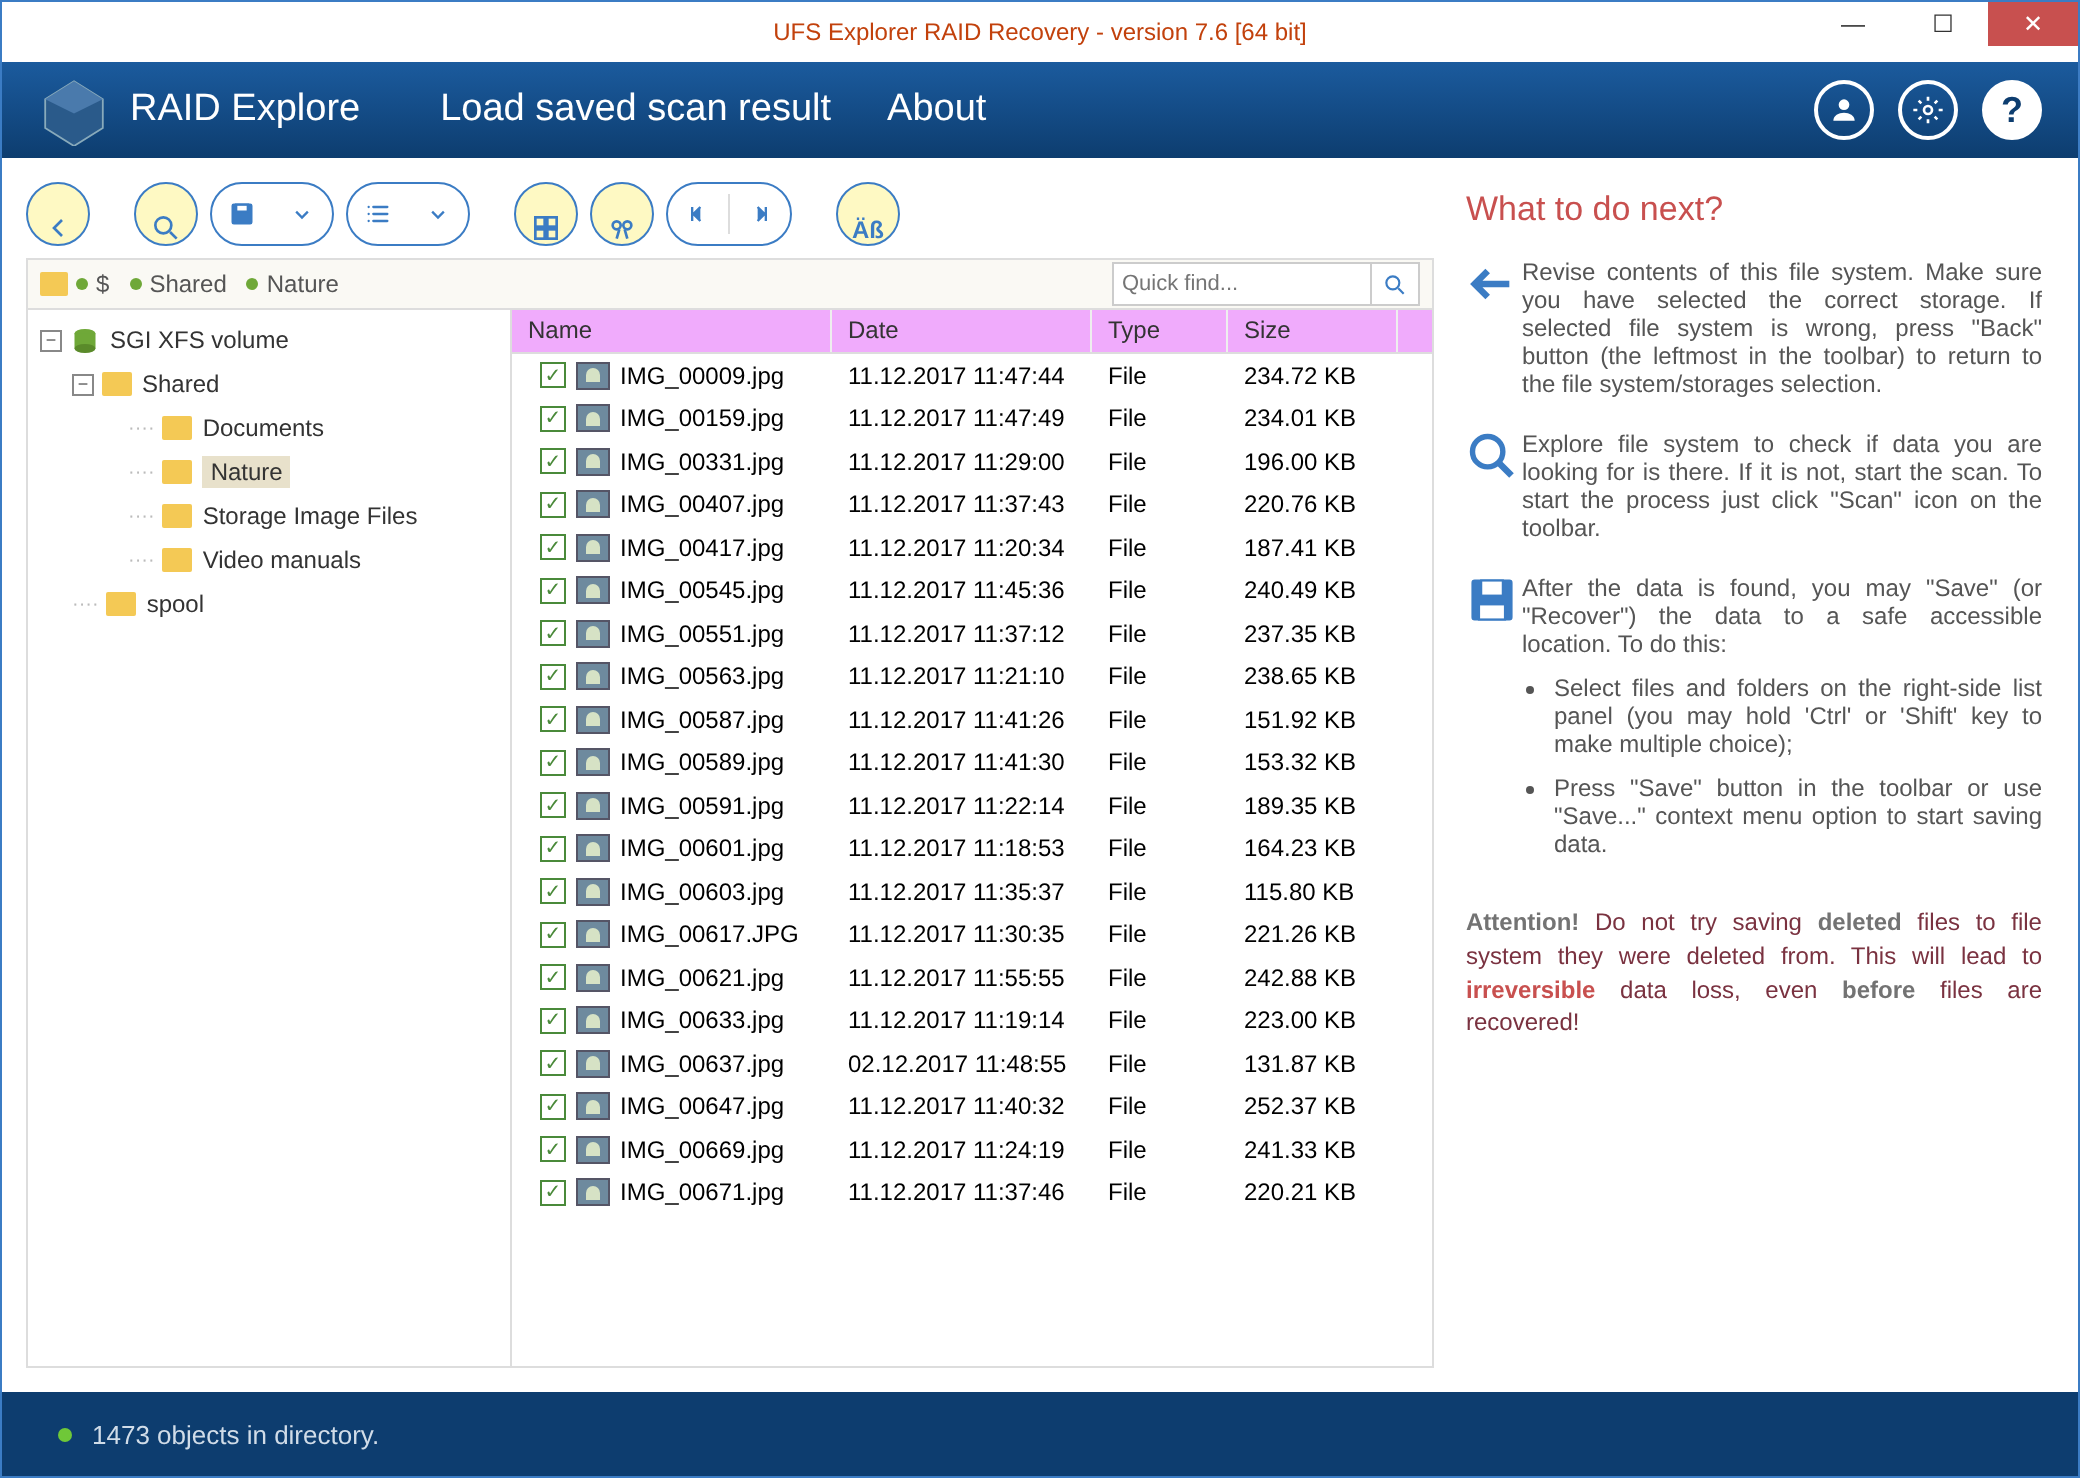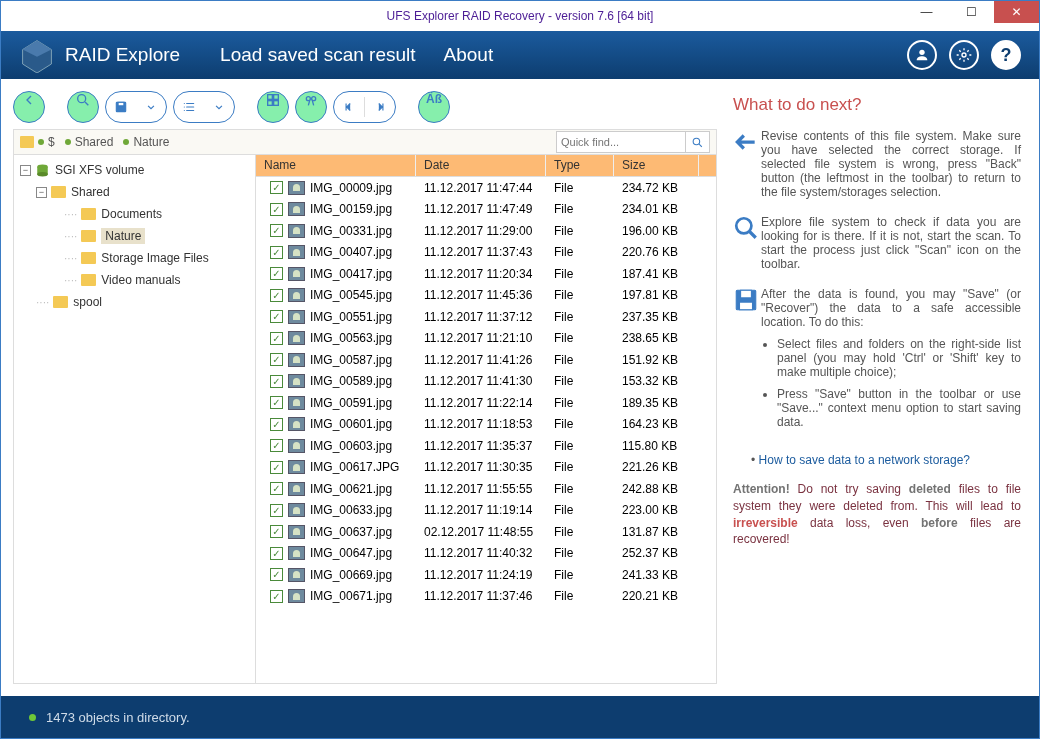--- a/index.html
+++ b/index.html
@@ -1,32 +1,32 @@
 <!DOCTYPE html>
 <html><head>
 <meta charset="utf-8">
 <style>
 *{box-sizing:border-box;margin:0;padding:0;font-family:"Segoe UI",Tahoma,sans-serif}
 body{width:1040px;height:739px;background:#fff;border:1px solid #3b7cc4;display:flex;flex-direction:column;overflow:hidden}
 .titlebar{height:30px;background:#fff;display:flex;align-items:center;justify-content:center;position:relative}
-.titlebar-text{font-size:12px;color:#4c1d95}
+.titlebar-text{font-size:12px;color:#c2410c}
 .winbtns{position:absolute;right:0;top:0;display:flex}
 .winbtn{width:45px;height:22px;display:flex;align-items:center;justify-content:center;font-size:12px;color:#333}
 .winbtn.close{background:#c8504f;color:#fff}
 .menubar{height:48px;background:linear-gradient(#1b5b9e,#0d3d6f);display:flex;align-items:center;padding:0 18px;color:#fff}
 .logo{width:36px;height:36px;margin-right:10px}
 .brand{font-size:19px;font-weight:400;margin-right:40px}
 .menuitem{font-size:19px;margin-right:28px;cursor:pointer}
 .menuright{margin-left:auto;display:flex;gap:12px}
 .circbtn{width:30px;height:30px;border:2px solid #fff;border-radius:50%;display:flex;align-items:center;justify-content:center;cursor:pointer}
 .circbtn svg{width:16px;height:16px;fill:#fff}
 .maincontent{flex:1;display:flex;padding:12px;gap:10px;min-height:0}
 .leftpane{flex:1;display:flex;flex-direction:column;min-height:0}
 .toolbar{display:flex;align-items:center;gap:6px;margin-bottom:6px}
-.tbtn{width:32px;height:32px;border:1.5px solid #3b7cc4;border-radius:50%;background:#86efac;display:flex;align-items:flex-start;justify-content:center;cursor:pointer}
+.tbtn{width:32px;height:32px;border:1.5px solid #3b7cc4;border-radius:50%;background:#fef9c3;display:flex;align-items:flex-end;justify-content:center;cursor:pointer}
 .tbtn svg{width:16px;height:16px;stroke:#3b7cc4;fill:none;stroke-width:2}
 .tbtngrp{display:flex;align-items:center;border:1.5px solid #3b7cc4;border-radius:16px;background:#fff;height:32px}
 .tbtngrp .sub{width:30px;height:30px;display:flex;align-items:center;justify-content:center;cursor:pointer}
 .tbtngrp .sub svg{width:14px;height:14px;stroke:#3b7cc4;fill:none;stroke-width:2}
 .abtn{font-size:12px;font-weight:bold;color:#3b7cc4}
 .breadcrumb{height:26px;background:#faf9f4;border:1px solid #ddd;display:flex;align-items:center;padding:0 6px;gap:10px;font-size:12px;color:#555}
 .bc-item{display:flex;align-items:center;gap:4px}
 .bcfolder{width:14px;height:12px;background:#f4c955;border-radius:1px}
 .dot{width:6px;height:6px;border-radius:50%;background:#6fa838}
 .searchbox{margin-left:auto;display:flex}
@@ -38,21 +38,21 @@
 .tnode{display:flex;align-items:center;height:22px;gap:2px;padding-left:4px}
 .tnode.l1{padding-left:20px}
 .tnode.l2{padding-left:48px}
 .texp{width:11px;height:11px;border:1px solid #888;font-size:9px;line-height:9px;text-align:center;color:#555;margin-right:2px}
 .tdots{color:#bbb;font-size:10px;margin-right:2px}
 .tlbl{margin-left:3px}
 .tlbl.sel{background:#e8e1cb;padding:1px 4px}
 .tfolder{width:15px;height:12px;background:#f4c955;border-radius:1px}
 .tcyl{width:15px;height:15px}
 .filelist{flex:1;display:flex;flex-direction:column;min-height:0}
-.flhead{display:flex;height:22px;border-bottom:1px solid #ddd;font-size:12px;color:#333;background:#fdba74}
+.flhead{display:flex;height:22px;border-bottom:1px solid #ddd;font-size:12px;color:#333;background:#f0abfc}
 .flhead>div{padding:3px 8px;border-right:1px solid #eee}
 .c-name{width:160px}
 .c-date{width:130px}
 .c-type{width:68px}
 .c-size{width:85px;}
 .flbody{flex:1;overflow-y:scroll;font-size:12px}
 .flrow{display:flex;height:21.5px;align-items:center}
 .flrow>div{padding:0 8px}
 .chk{width:13px;height:13px;border:1px solid #4a8a3a;margin-left:6px;display:flex;align-items:center;justify-content:center;color:#4a8a3a;font-size:10px}
 .thumb{width:17px;height:14px;background:#6e8a9e;border:1px solid #556;margin:0 5px;display:flex;align-items:center;justify-content:center}
@@ -316,21 +316,21 @@
               <div class="c-size">187.41 KB</div>
             </div>
             <div class="flrow">
               <div class="c-namecell">
                 <div class="chk">✓</div>
                 <div class="thumb"></div>
                 <span>IMG_00545.jpg</span>
               </div>
               <div class="c-date">11.12.2017 11:45:36</div>
               <div class="c-type">File</div>
-              <div class="c-size">197.81 KB</div>
+              <div class="c-size">240.49 KB</div>
             </div>
             <div class="flrow">
               <div class="c-namecell">
                 <div class="chk">✓</div>
                 <div class="thumb"></div>
                 <span>IMG_00551.jpg</span>
               </div>
               <div class="c-date">11.12.2017 11:37:12</div>
               <div class="c-type">File</div>
               <div class="c-size">237.35 KB</div>
@@ -492,21 +492,20 @@
             <rect x="6" y="14" width="12" height="7" fill="#fff"></rect>
           </svg></div>
       <div>
         <span>After the data is found, you may "Save" (or "Recover") the data to a safe accessible location. To do this:</span>
         <ul>
           <li>Select files and folders on the right-side list panel (you may hold 'Ctrl' or 'Shift' key to make multiple choice);</li>
           <li>Press "Save" button in the toolbar or use "Save..." context menu option to start saving data.</li>
         </ul>
       </div>
     </div>
-    <a class="hplink">How to save data to a network storage?</a>
     <div class="attn"><b>Attention!</b><span> Do not try saving </span><b>deleted</b><span> files to file system they were deleted from. This will lead to </span><b style="color:#c8504f">irreversible</b><span> data loss, even </span><b>before</b><span> files are recovered!</span></div>
   </div>
 </div>
 
 <div class="statusbar">
   <div class="sdot"></div>
   <span>1473 objects in directory.</span>
 </div>
 
 </body></html>

